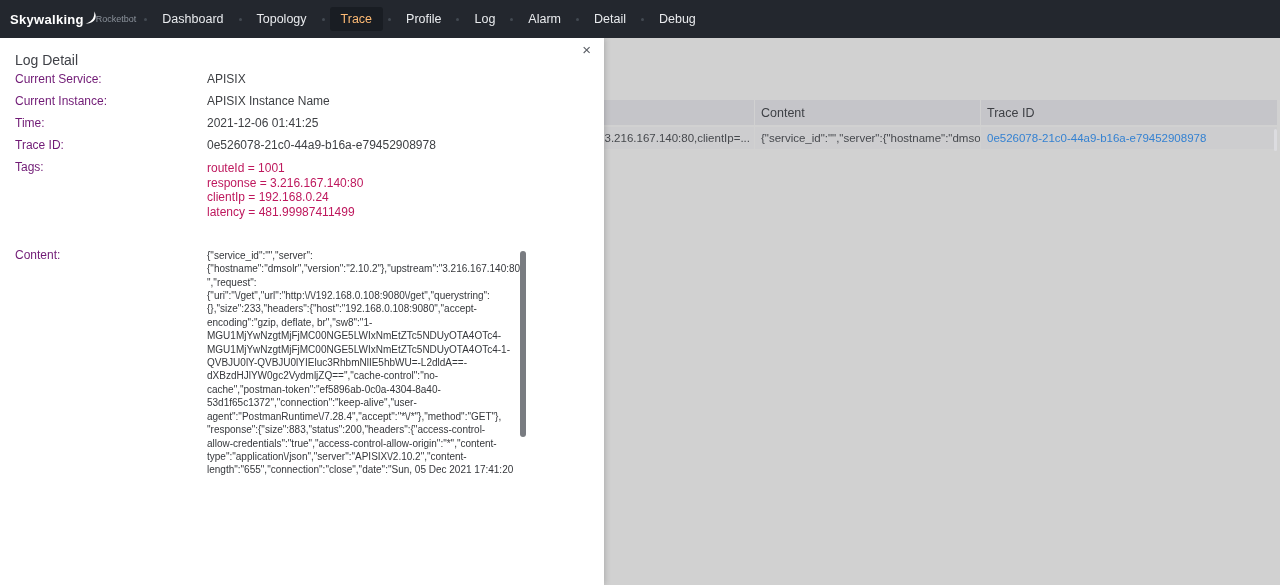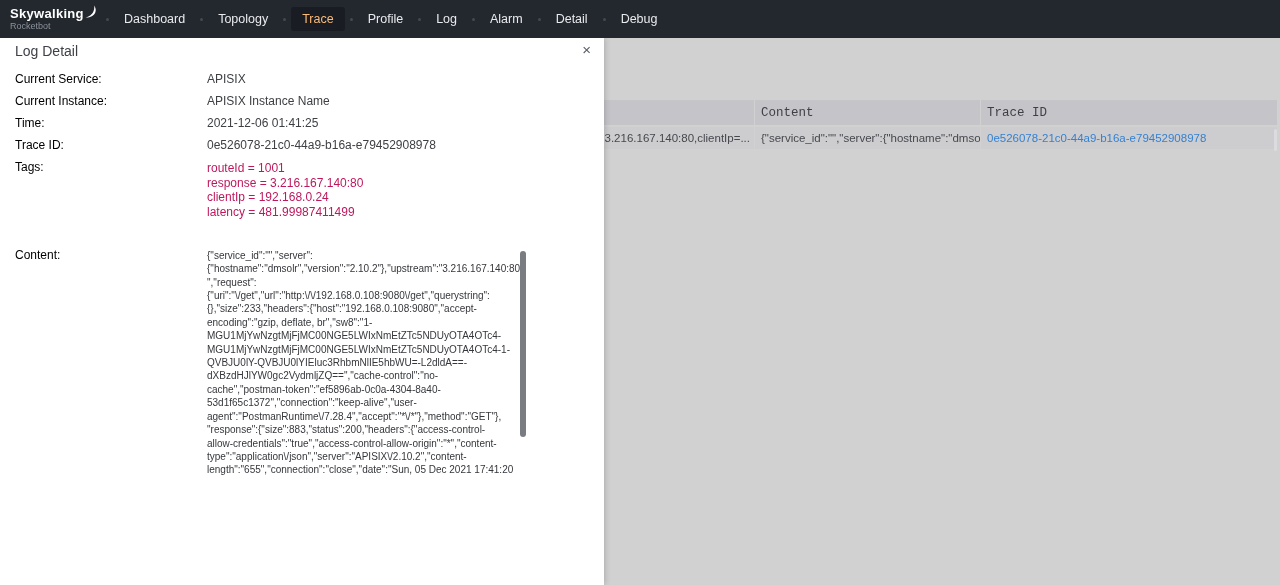--- a/index.html
+++ b/index.html
@@ -2,64 +2,64 @@
 <html><head>
 <meta charset="utf-8">
 <style>
   * { margin:0; padding:0; box-sizing:border-box; }
   html,body { width:1280px; height:585px; overflow:hidden; background:#fff;
               font-family:"Liberation Sans", sans-serif; }
 
   
   .navbar { position:absolute; left:0; top:0; width:1280px; height:38px;
             background:#23272e; display:flex; align-items:center; z-index:20; }
-  .logo { margin-left:10px; display:flex; flex-direction:column; line-height:1; min-width:88px; }
+  .logo { margin-left:10px; display:flex; flex-direction:row; line-height:1; min-width:88px; }
   .logo-top { display:flex; align-items:flex-start; }
   .logo-title { color:#ffffff; font-size:13px; font-weight:bold; letter-spacing:.3px; }
   .logo-swoosh { margin-left:1px; margin-top:-2px; }
   .logo-sub { color:#8b929b; font-size:9px; margin-top:2px; }
   .nav-menu { display:flex; align-items:center; margin-left:8px; }
   .nav-dot { width:3px; height:3px; border-radius:50%; background:#434a52; flex:none; }
   .nav-item { color:#e9ebee; font-size:12.5px; padding:0 15px; cursor:pointer; white-space:nowrap; }
   .nav-item.active { background:#191d23; border-radius:3px; padding:5px 11px; margin:0 5px; color:#fdba74; }
 
   
   .page-behind { position:absolute; left:0; top:38px; width:1280px; height:547px;
                  background:#ffffff; z-index:1; }
   .bg-table { position:absolute; left:496px; top:62px; width:781px; font-size:12px; }
   .bg-thead { display:flex; height:27px; background:#f1f1f6; border-bottom:2px solid #ffffff; }
   .bg-th { line-height:27px; padding:0 6px; color:#4c4f55; font-size:12.5px;
-           white-space:nowrap; overflow:hidden;font-family:Liberation Mono, monospace; }
+           white-space:nowrap; overflow:hidden; }
   .bg-row { display:flex; height:23px; background:#fbfbfd; border-bottom:1px solid #ffffff; }
   .bg-td { position:relative; line-height:22px; padding:0 6px; color:#55585e;
            font-size:11.5px; white-space:nowrap; overflow:hidden; }
   .col-tags { width:258px; }
   .col-content { width:226px; border-left:1px solid #ffffff; }
   .col-trace { width:297px; border-left:1px solid #ffffff; }
   .bg-td.col-tags { overflow:visible; }
   .cell-right-pin { position:absolute; right:4px; top:0; white-space:nowrap; }
   .trace-link { color:#409eff; cursor:pointer; }
 
   
   .mask { position:absolute; left:0; top:38px; width:1280px; height:547px;
           background:rgba(0,0,0,0.18); z-index:5; }
   
   .bg-mini-thumb { position:absolute; left:1274px; top:129px; width:3px; height:22px;
                    background:#dcdce0; z-index:6; border-radius:2px; }
 
   
   .drawer { position:absolute; left:0; top:38px; width:604px; height:547px;
             background:#ffffff; z-index:10; box-shadow:1px 0 6px rgba(0,0,0,0.18); }
-  .drawer-header { position:relative; padding:4px 15px 0; height:21px; }
+  .drawer-header { position:relative; padding:13px 15px 0; height:21px; }
   .drawer-title { font-size:14px; color:#3f4147; line-height:16px; font-weight:400; }
   .drawer-close { position:absolute; right:13px; top:4px; font-size:15px; line-height:16px;
                   color:#595d64; cursor:pointer; }
   .drawer-body { padding:14px 15px 0; }
   .field { display:flex; margin-bottom:9px; font-size:12px; line-height:13px; }
-  .field-label { width:192px; flex:none; color:#000000; }
+  .field-label { width:192px; flex:none; color:#701a75; }
   .field-value { color:#3e4044; }
   .field.tags-field { margin-bottom:29px; }
   .tags-list .tag-line { line-height:14.7px; color:#be185d; }
   .content-box { position:relative; width:322px; height:228px; overflow:hidden; }
   .content-text { font-size:10px; line-height:13.4px; white-space:pre; color:#35373b; }
   .content-scroll-thumb { position:absolute; right:3px; top:2px; width:6px; height:186px;
                           border-radius:3px; background:#575b62; opacity:.8; }
 </style>
 </head>
 <body>

